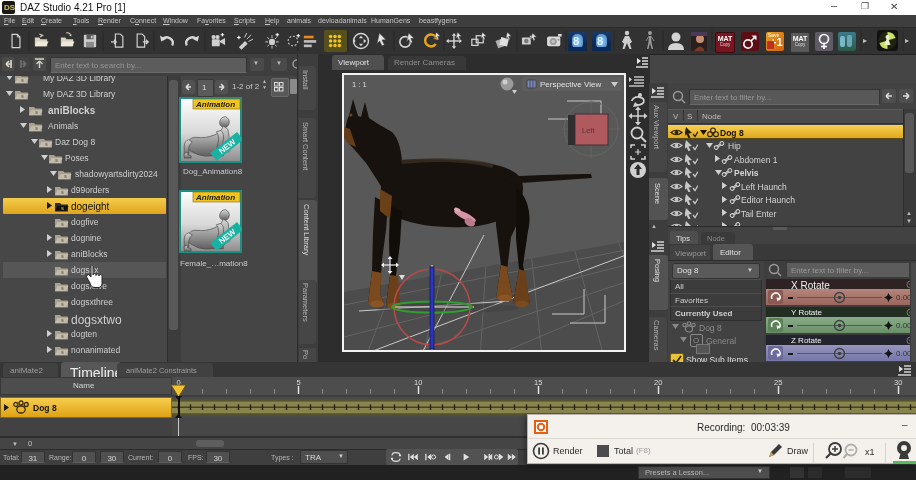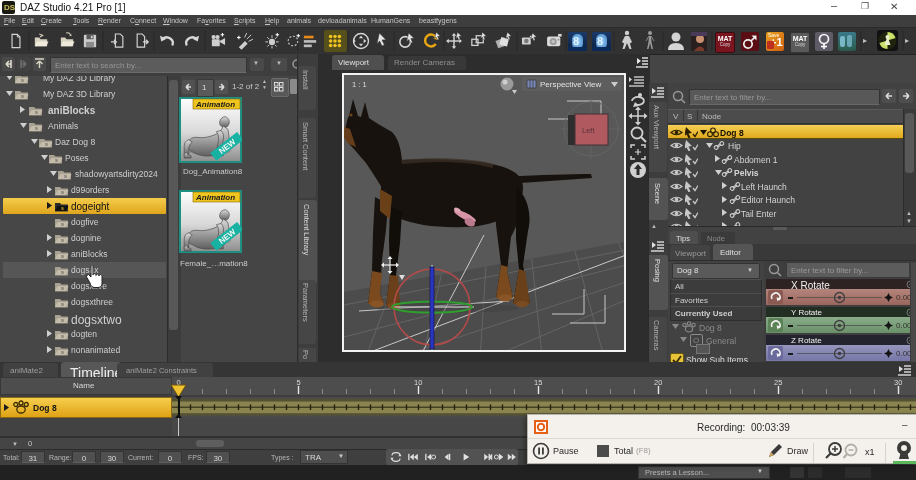--- a/index.html
+++ b/index.html
@@ -1320,21 +1320,21 @@
       <circle cx="7" cy="7" r="3.2" fill="none" stroke="#e55f15" stroke-width="2"></circle>
     </svg>
   <div class="txt" style="left:169px;top:7px;font-size:10px;color:#2a2a2a;">Recording:&nbsp;&nbsp;00:03:39</div>
   <div class="txt" style="left:374px;top:4px;font-size:10px;color:#444;">–</div>
   <div class="abs" style="left:0;top:23px;width:389px;height:1px;background:#dcd8d2;"></div>
   <svg class="abs" style="left:4px;top:27px;" width="18" height="18">
       <circle cx="9" cy="9" r="7.5" fill="none" stroke="#3a3a3a" stroke-width="1.6"></circle>
       <rect x="6.2" y="5.5" width="1.8" height="7" fill="#3a3a3a"></rect>
       <rect x="10" y="5.5" width="1.8" height="7" fill="#3a3a3a"></rect>
     </svg>
-  <div class="txt" style="left:25px;top:31px;font-size:9px;color:#2a2a2a;">Pause</div>
+  <div class="txt" style="left:25px;top:31px;font-size:9px;color:#2a2a2a;">Render</div>
   <div class="abs" style="left:69px;top:30px;width:12px;height:12px;background:#4c4c4c;"></div>
   <div class="txt" style="left:86px;top:31px;font-size:9px;color:#2a2a2a;">Total</div>
   <div class="txt" style="left:108px;top:31px;font-size:8px;color:#9a9a9a;">(F8)</div>
   <div class="abs" style="left:285px;top:28px;width:1px;height:20px;background:#d8d3cb;"></div>
   <div class="abs" style="left:357px;top:28px;width:1px;height:20px;background:#d8d3cb;"></div>
   <svg class="abs" style="left:238px;top:27px;" width="18" height="18">
       <path d="M3,15 l2,-5 8,-8 3,3 -8,8 z" fill="#3a3a3a"></path>
       <path d="M3,15 l2,-5 3,3 z" fill="#c8a060"></path>
     </svg>
   <div class="txt" style="left:259px;top:31px;font-size:9px;color:#2a2a2a;">Draw</div>

